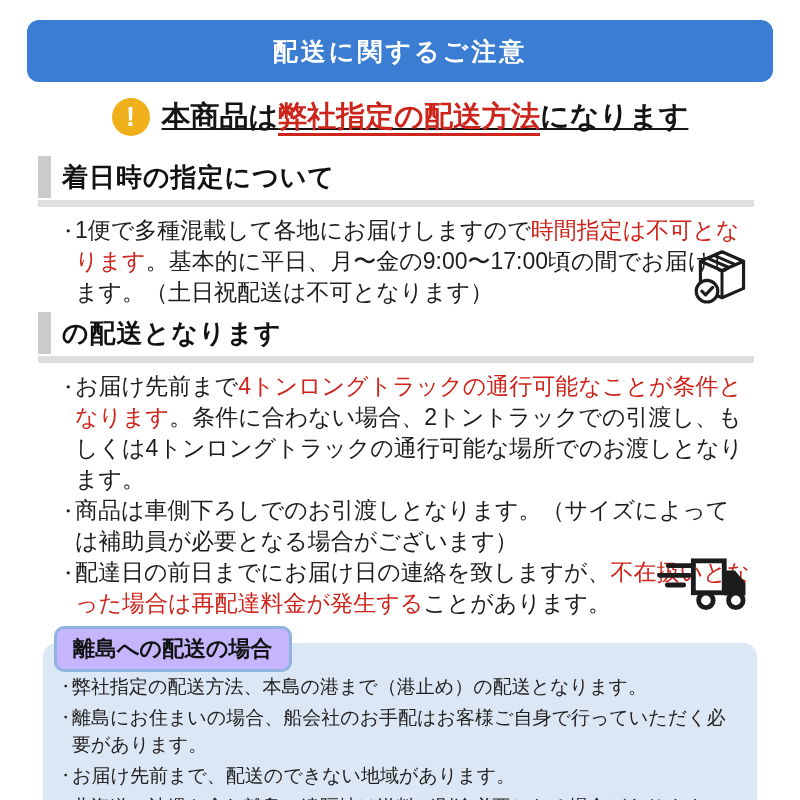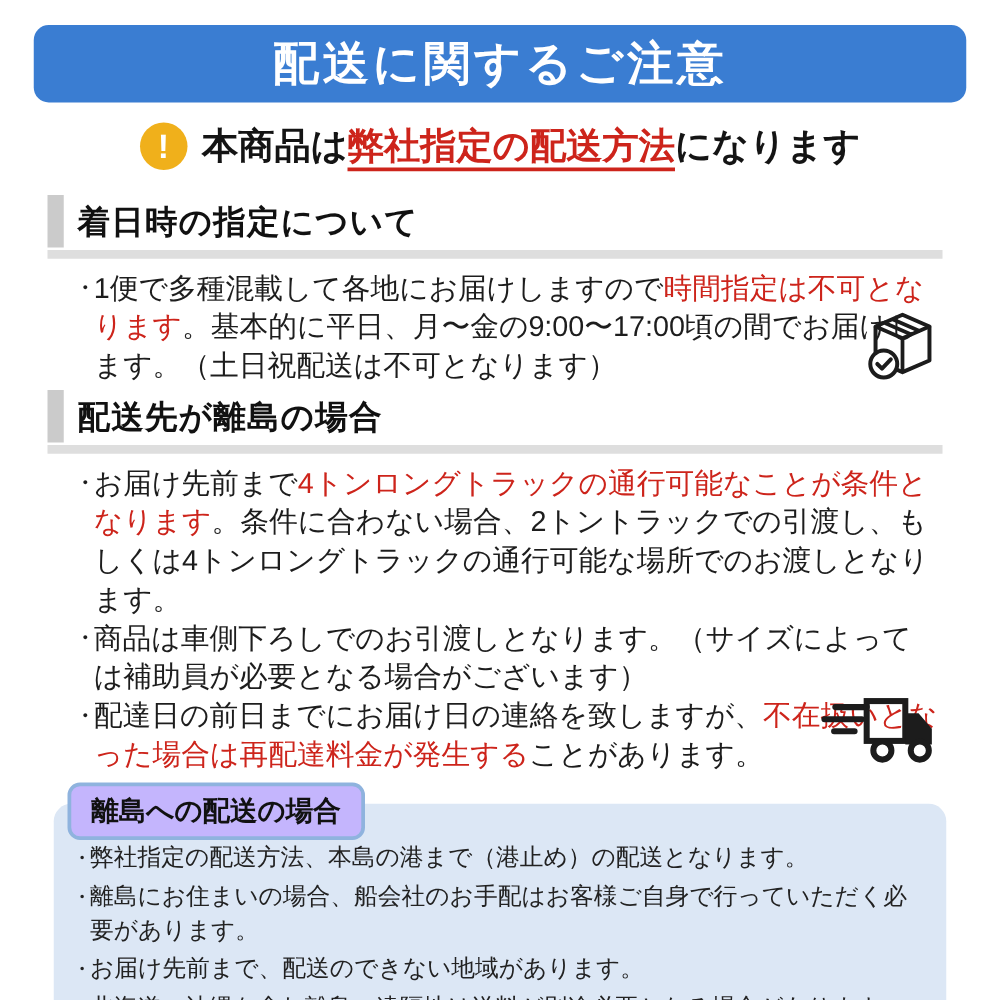--- a/index.html
+++ b/index.html
@@ -19,21 +19,21 @@
     margin: 20px 27px 0;
     height: 62px;
     background: #3a7dd2;
     border-radius: 12px;
     display: flex;
     align-items: center;
     justify-content: center;
   }
   .banner-title {
     color: #ffffff;
-    font-size: 37px;
+    font-size: 25px;
     font-weight: bold;
     letter-spacing: 3px;
   }
 
   
   .notice {
     margin-top: 12px;
     height: 46px;
     display: flex;
     align-items: center;
@@ -43,21 +43,21 @@
   .warn-badge {
     width: 38px; height: 38px;
     border-radius: 50%;
     background: #f0b01b;
     color: #ffffff;
     font-size: 27px;
     font-weight: bold;
     display: flex; align-items: center; justify-content: center;
     flex: none;
   }
-  .notice-text { font-size: 29px; font-weight: bold; color: #141414; }
+  .notice-text { font-size: 29px; font-weight: bold; color: #141414; text-decoration: underline; }
   .notice-red {
     color: #cd241b;
     border-bottom: 3px solid #cd241b;
     padding-bottom: 1px;
   }
 
   
   .section { margin: 0 46px 0 38px; position: relative; }
   .sec1 { margin-top: 16px; }
   .sec2 { margin-top: 4px; }
@@ -138,21 +138,21 @@
         <span class="btext">
           <span>1便で多種混載して各地にお届けしますので</span><span class="seg-red">時間指定は不可となります</span><span>。基本的に平日、月〜金の9:00〜17:00頃の間でお届けします。（土日祝配送は不可となります）</span>
         </span>
       </div>
     </div>
   </div>
 
   <div class="section sec2">
     <div class="head-row">
       <span class="vbar"></span>
-      <span class="sec-title">配送先が離島の場合</span>
+      <span class="sec-title">の配送となります</span>
     </div>
     <div class="sec-rule"></div>
     <span class="sec-icon icon-truck">
       <svg width="98" height="56" viewBox="0 0 100 58" fill="none">
         <path d="M40 9 H14 M36 19 H5 M30 29 H13" stroke="#1c1c1c" stroke-width="5" stroke-linecap="round"></path>
         <rect x="40" y="4" width="32" height="33" stroke="#1c1c1c" stroke-width="5"></rect>
         <path d="M72 14 H83 L94 27 V40 H72 Z" fill="#1c1c1c"></path>
         <circle cx="53" cy="45" r="7.5" fill="#ffffff" stroke="#1c1c1c" stroke-width="5"></circle>
         <circle cx="84" cy="45" r="7.5" fill="#ffffff" stroke="#1c1c1c" stroke-width="5"></circle>
       </svg>

